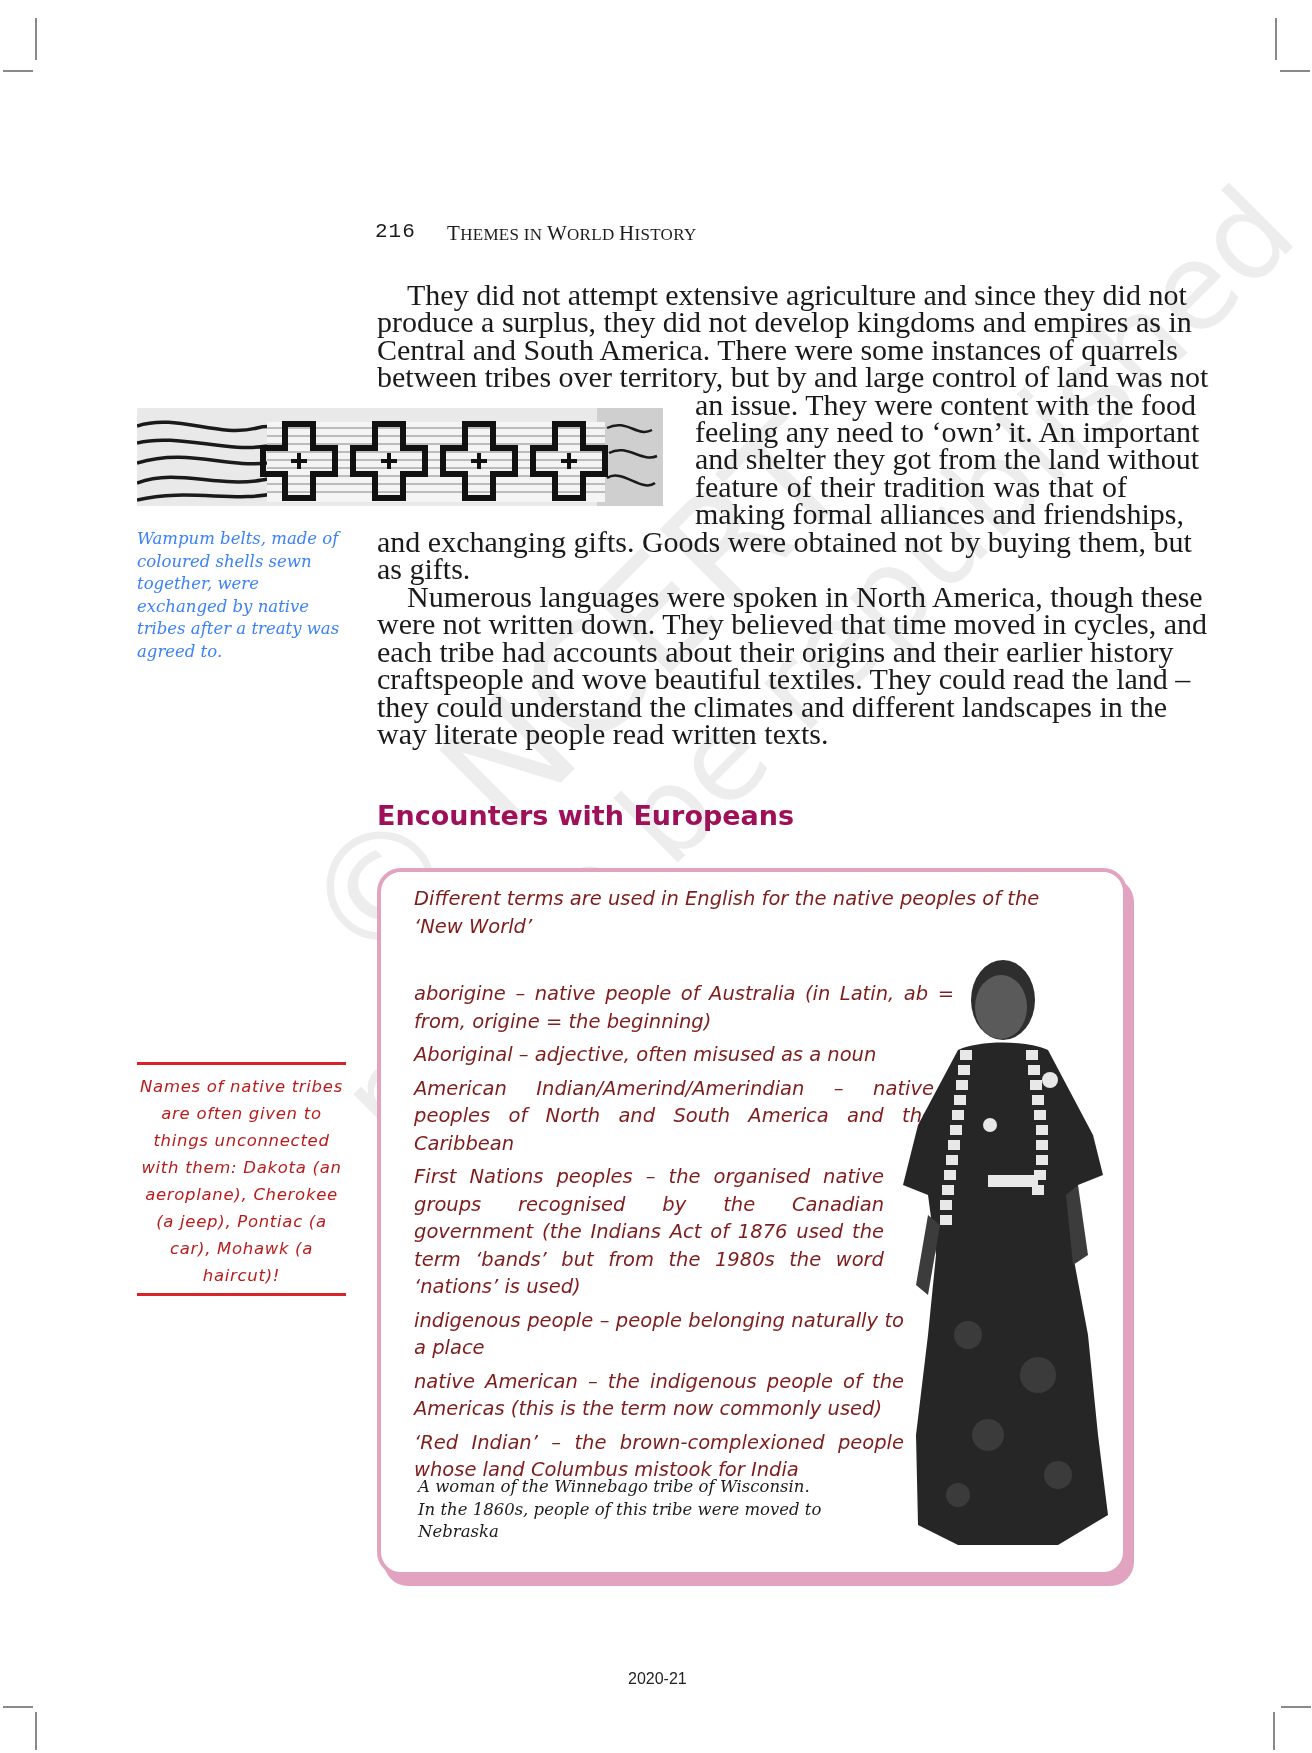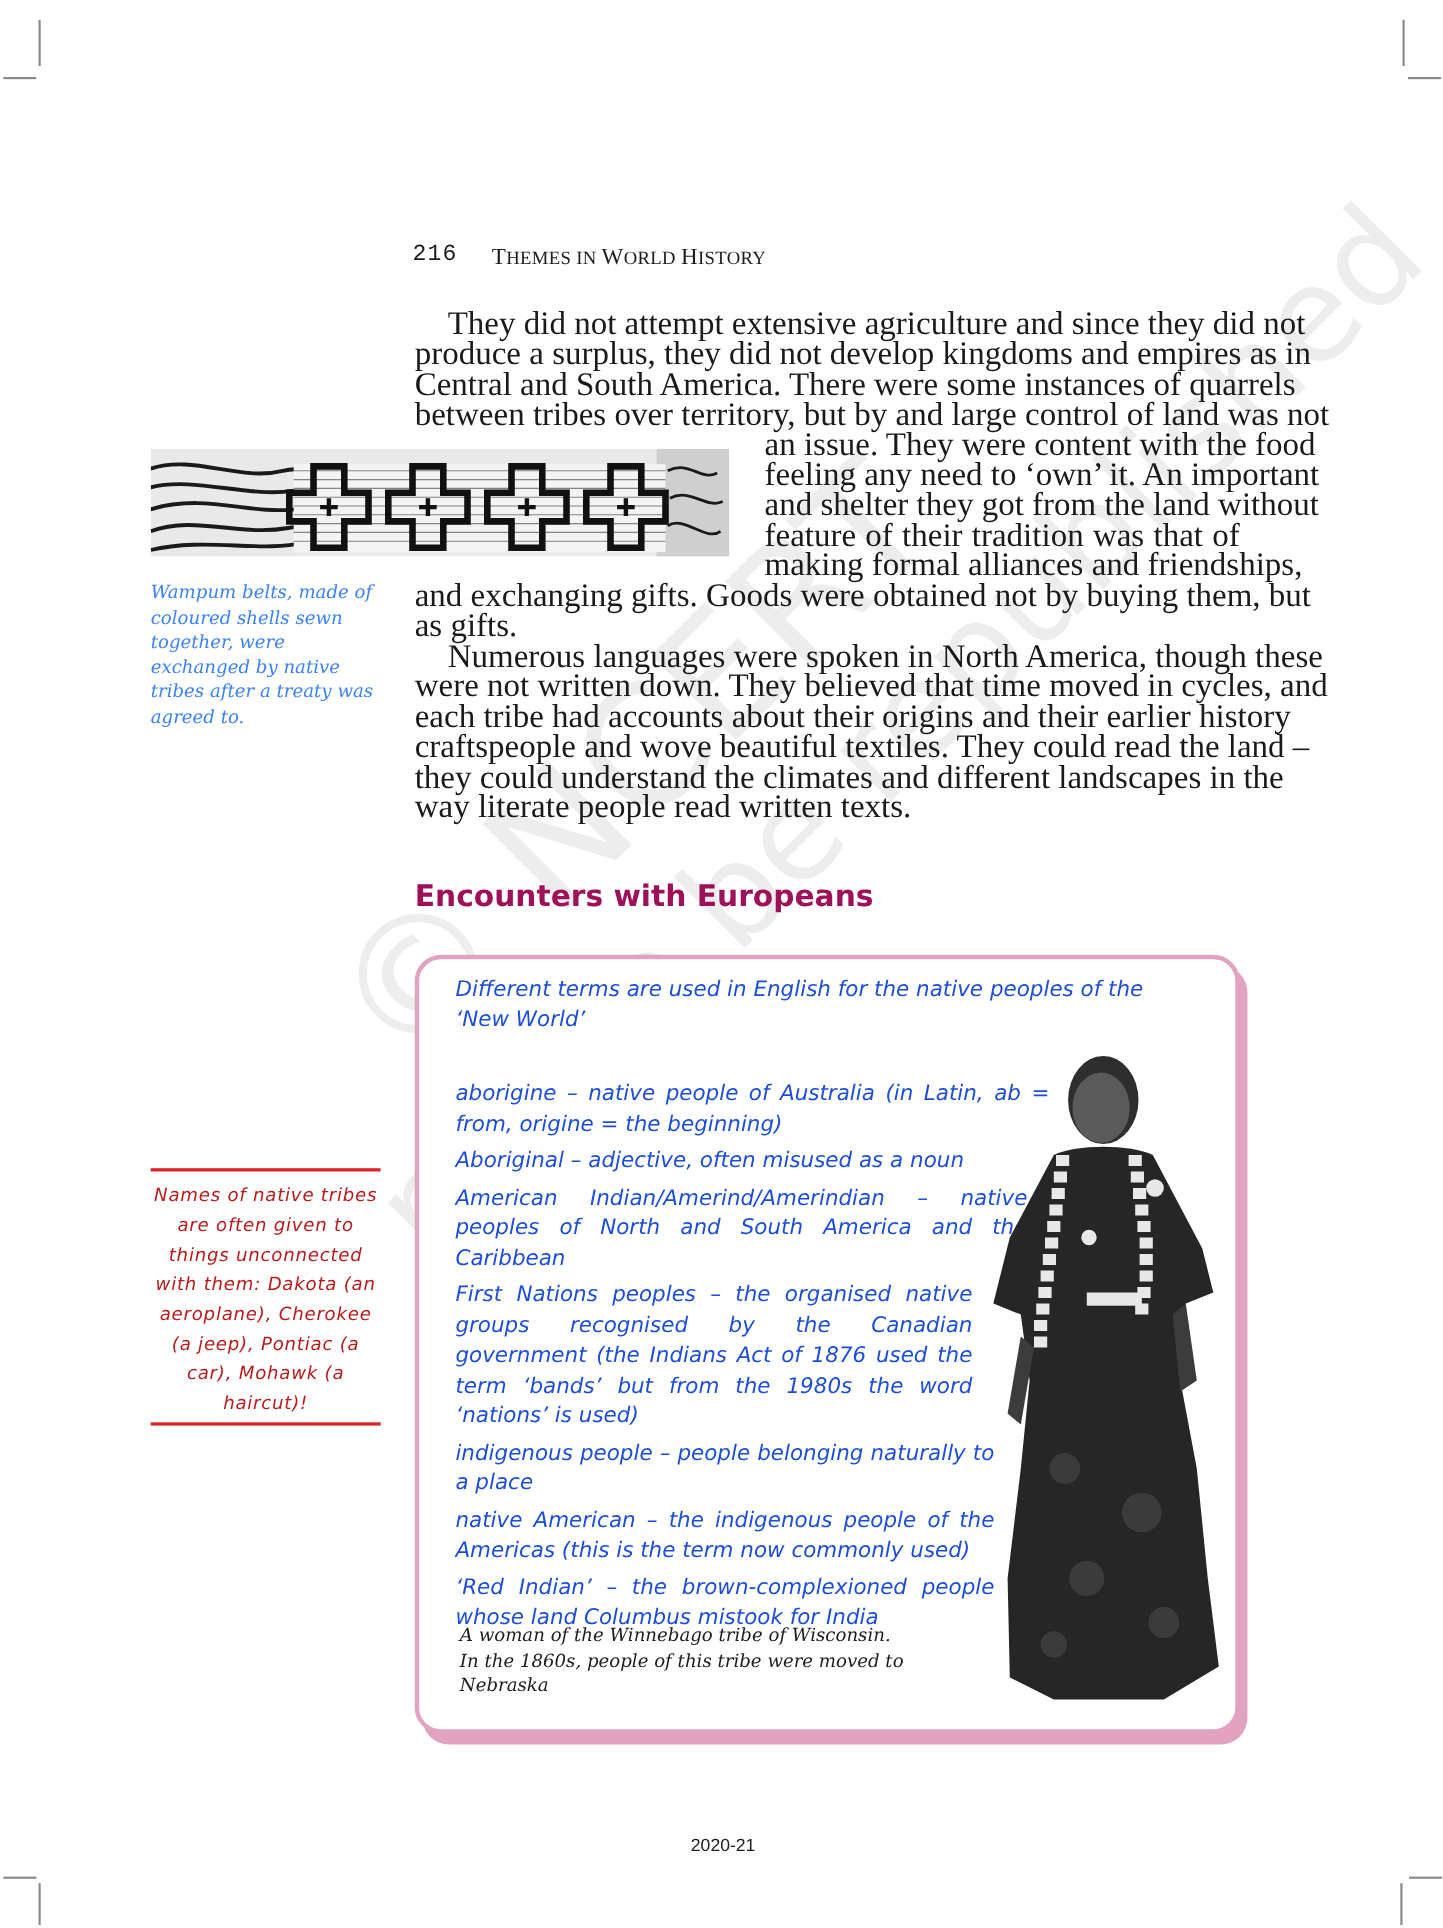--- a/index.html
+++ b/index.html
@@ -47,21 +47,21 @@
   }
 
   .box {
     left: 377px; top: 868px; width: 742px; height: 700px;
     border: 4px solid #e2a3c1; border-radius: 24px; background: #fff;
     box-shadow: 7px 10px 0 0 #e2a3c1;
   }
   .box-text {
     left: 414px; top: 885px; width: 520px;
     font-family: "DejaVu Sans", sans-serif; font-style: italic; font-size: 19.5px; line-height: 27.5px;
-    color: #1d4ed8;
+    color: #7f1d1d;
   }
   .term { display: block; margin-bottom: 6px; text-align: justify; }
   .term-intro { display: block; margin-bottom: 6px; width: 660px; }
   .box-caption {
     left: 418px; top: 1476px; font-family: "DejaVu Serif", serif; font-style: italic; font-size: 16.5px; line-height: 22.5px;
   }
   .footer { left: 628px; top: 1670px; font-family: "Liberation Sans", sans-serif; font-size: 16px; color: #222; }
 </style>
 </head>
 <body>

